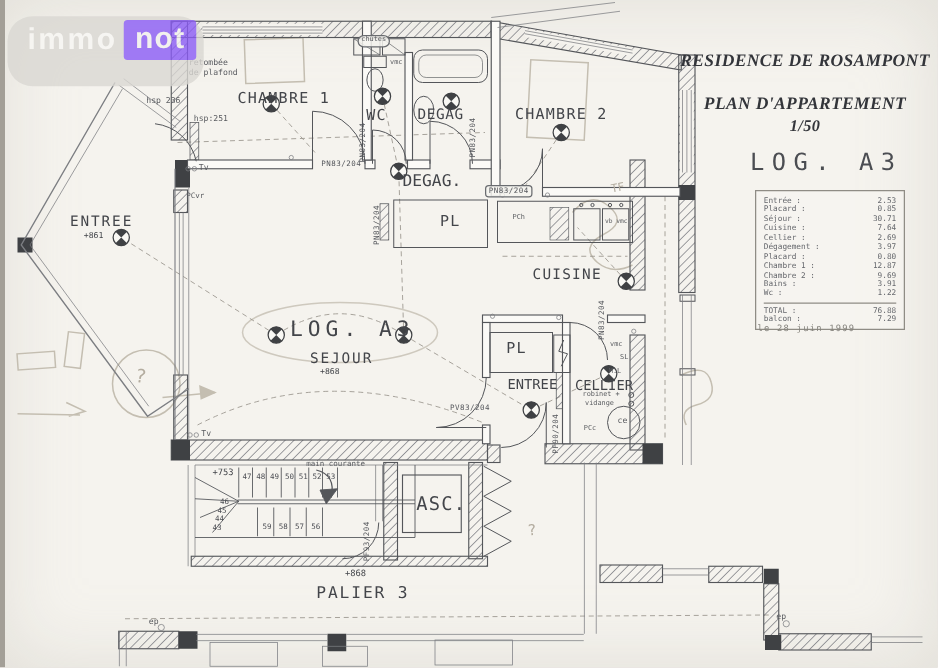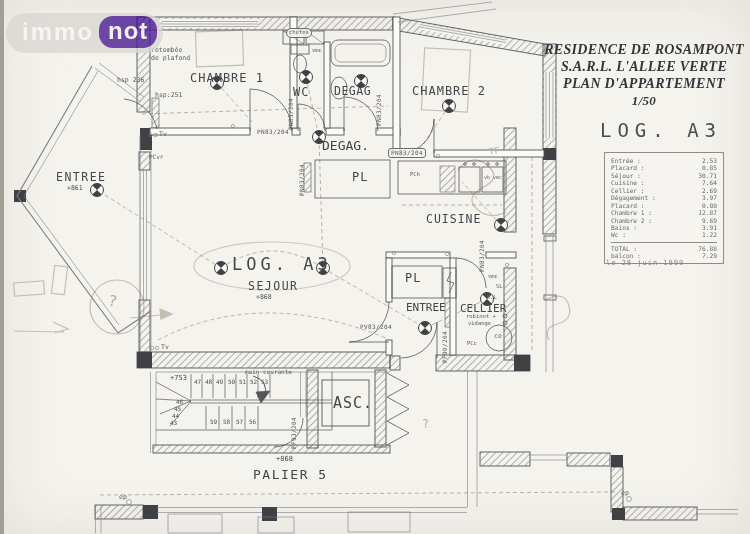--- a/index.html
+++ b/index.html
@@ -17,23 +17,23 @@
   .ann{color:#5a5c60;}
   .pencil{color:#b3ac9f;}
   .title-line{position:absolute;left:538px;width:212px;text-align:center;z-index:3;
       font-family:"Liberation Serif",serif;font-weight:bold;color:#33353a;letter-spacing:.3px;font-style:italic;}
   #area-table{position:absolute;left:604px;top:152px;width:106px;border:1px solid #8f8c85;
       padding:4px 6px 3px;z-index:3;font-size:6.2px;color:#66686d;background:rgba(248,246,241,.5);}
   .area-row{display:flex;justify-content:space-between;line-height:1.2;}
   #area-totals{border-top:1px solid #8f8c85;margin-top:3px;padding-top:2px;}
   #wm{position:absolute;left:6px;top:13px;z-index:4;opacity:.8;display:flex;align-items:center;}
   #wm-pill{background:#dad8d3;border-radius:20px;display:flex;align-items:center;
-      padding:3px 6px 5px 16px;font:bold 24px "Liberation Sans",sans-serif;letter-spacing:2px;}
+      padding:3px 6px 21px 16px;font:bold 24px "Liberation Sans",sans-serif;letter-spacing:2px;}
   #wm-immo{color:#f8f7f4;}
-  #wm-not{background:#4c1d95;border-radius:14px;color:#f3f2ef;padding:1px 9px 3px;margin-left:5px;letter-spacing:1px;}
+  #wm-not{background:#8b5cf6;border-radius:3px;color:#f3f2ef;padding:1px 9px 3px;margin-left:5px;letter-spacing:1px;}
 </style>
 </head>
 <body>
 
 <div id="page">
   <div id="scan-edge"></div>
 
   <div id="wm">
     <div id="wm-pill">
       <span id="wm-immo">immo</span>
@@ -243,21 +243,20 @@
       <use href="#lum" x="501" y="225"></use>
       <use href="#lum" x="97" y="190"></use>
       <use href="#lum" x="221" y="268"></use>
       <use href="#lum" x="323" y="268"></use>
       <use href="#lum" x="425" y="328"></use>
       <use href="#lum" x="487" y="299"></use>
     </g>
   </svg>
 
   <div class="title-line" style="top:42px;font-size:14px">RESIDENCE DE ROSAMPONT</div>
-  <div class="title-line" style="top:59px;font-size:14px">S.A.R.L. L'ALLEE VERTE</div>
   <div class="title-line" style="top:76px;font-size:14px">PLAN D'APPARTEMENT</div>
   <div class="title-line" style="top:93px;font-size:13px">1/50</div>
   <div class="lbl" style="left:596px;top:121px;width:130px;text-align:center;font-size:19px;letter-spacing:6px;color:#4b4d52">LOG. A3</div>
 
   <div id="area-table">
     <div class="area-row">
         <span>Entrée :</span>
         <span>2.53</span>
       </div>
     <div class="area-row">
@@ -322,21 +321,21 @@
   <div class="lbl" style="left:426px;top:214px;font-size:11.5px;letter-spacing:1px">CUISINE</div>
   <div class="lbl" style="left:56px;top:172px;font-size:11.5px;letter-spacing:1.5px">ENTREE</div>
   <div class="lbl" style="left:67px;top:185px;font-size:6.5px">+861</div>
   <div class="lbl" style="left:232px;top:256px;font-size:17px;letter-spacing:4px">LOG. A3</div>
   <div class="lbl" style="left:248px;top:281px;font-size:11.5px;letter-spacing:1.5px">SEJOUR</div>
   <div class="lbl" style="left:256px;top:294px;font-size:6.5px">+868</div>
   <div class="lbl" style="left:405px;top:272px;font-size:12px;letter-spacing:1px">PL</div>
   <div class="lbl" style="left:406px;top:302px;font-size:11px">ENTREE</div>
   <div class="lbl" style="left:460px;top:303px;font-size:11px">CELLIER</div>
   <div class="lbl" style="left:333px;top:396px;font-size:15px;letter-spacing:1px">ASC.</div>
-  <div class="lbl" style="left:253px;top:468px;font-size:13px;letter-spacing:1.5px">PALIER 5</div>
+  <div class="lbl" style="left:253px;top:468px;font-size:13px;letter-spacing:1.5px">PALIER 3</div>
   <div class="lbl" style="left:276px;top:456px;font-size:7px">+868</div>
   <div class="lbl" style="left:170px;top:375px;font-size:7px">+753</div>
 
   <div class="lbl dlbl" style="left:257px;top:129px">PN83/204</div>
   <div class="lbl dlbl v" style="left:288px;top:130px">PN83/204</div>
   <div class="lbl dlbl v" style="left:376px;top:126px">PN83/204</div>
   <div class="lbl dlbl v" style="left:299px;top:196px">PN83/204</div>
   <div class="lbl dlbl boxed" style="left:388px;top:148px">PN83/204</div>
   <div class="lbl dlbl v" style="left:479px;top:272px">PN83/204</div>
   <div class="lbl dlbl" style="left:360px;top:324px">PV83/204</div>

